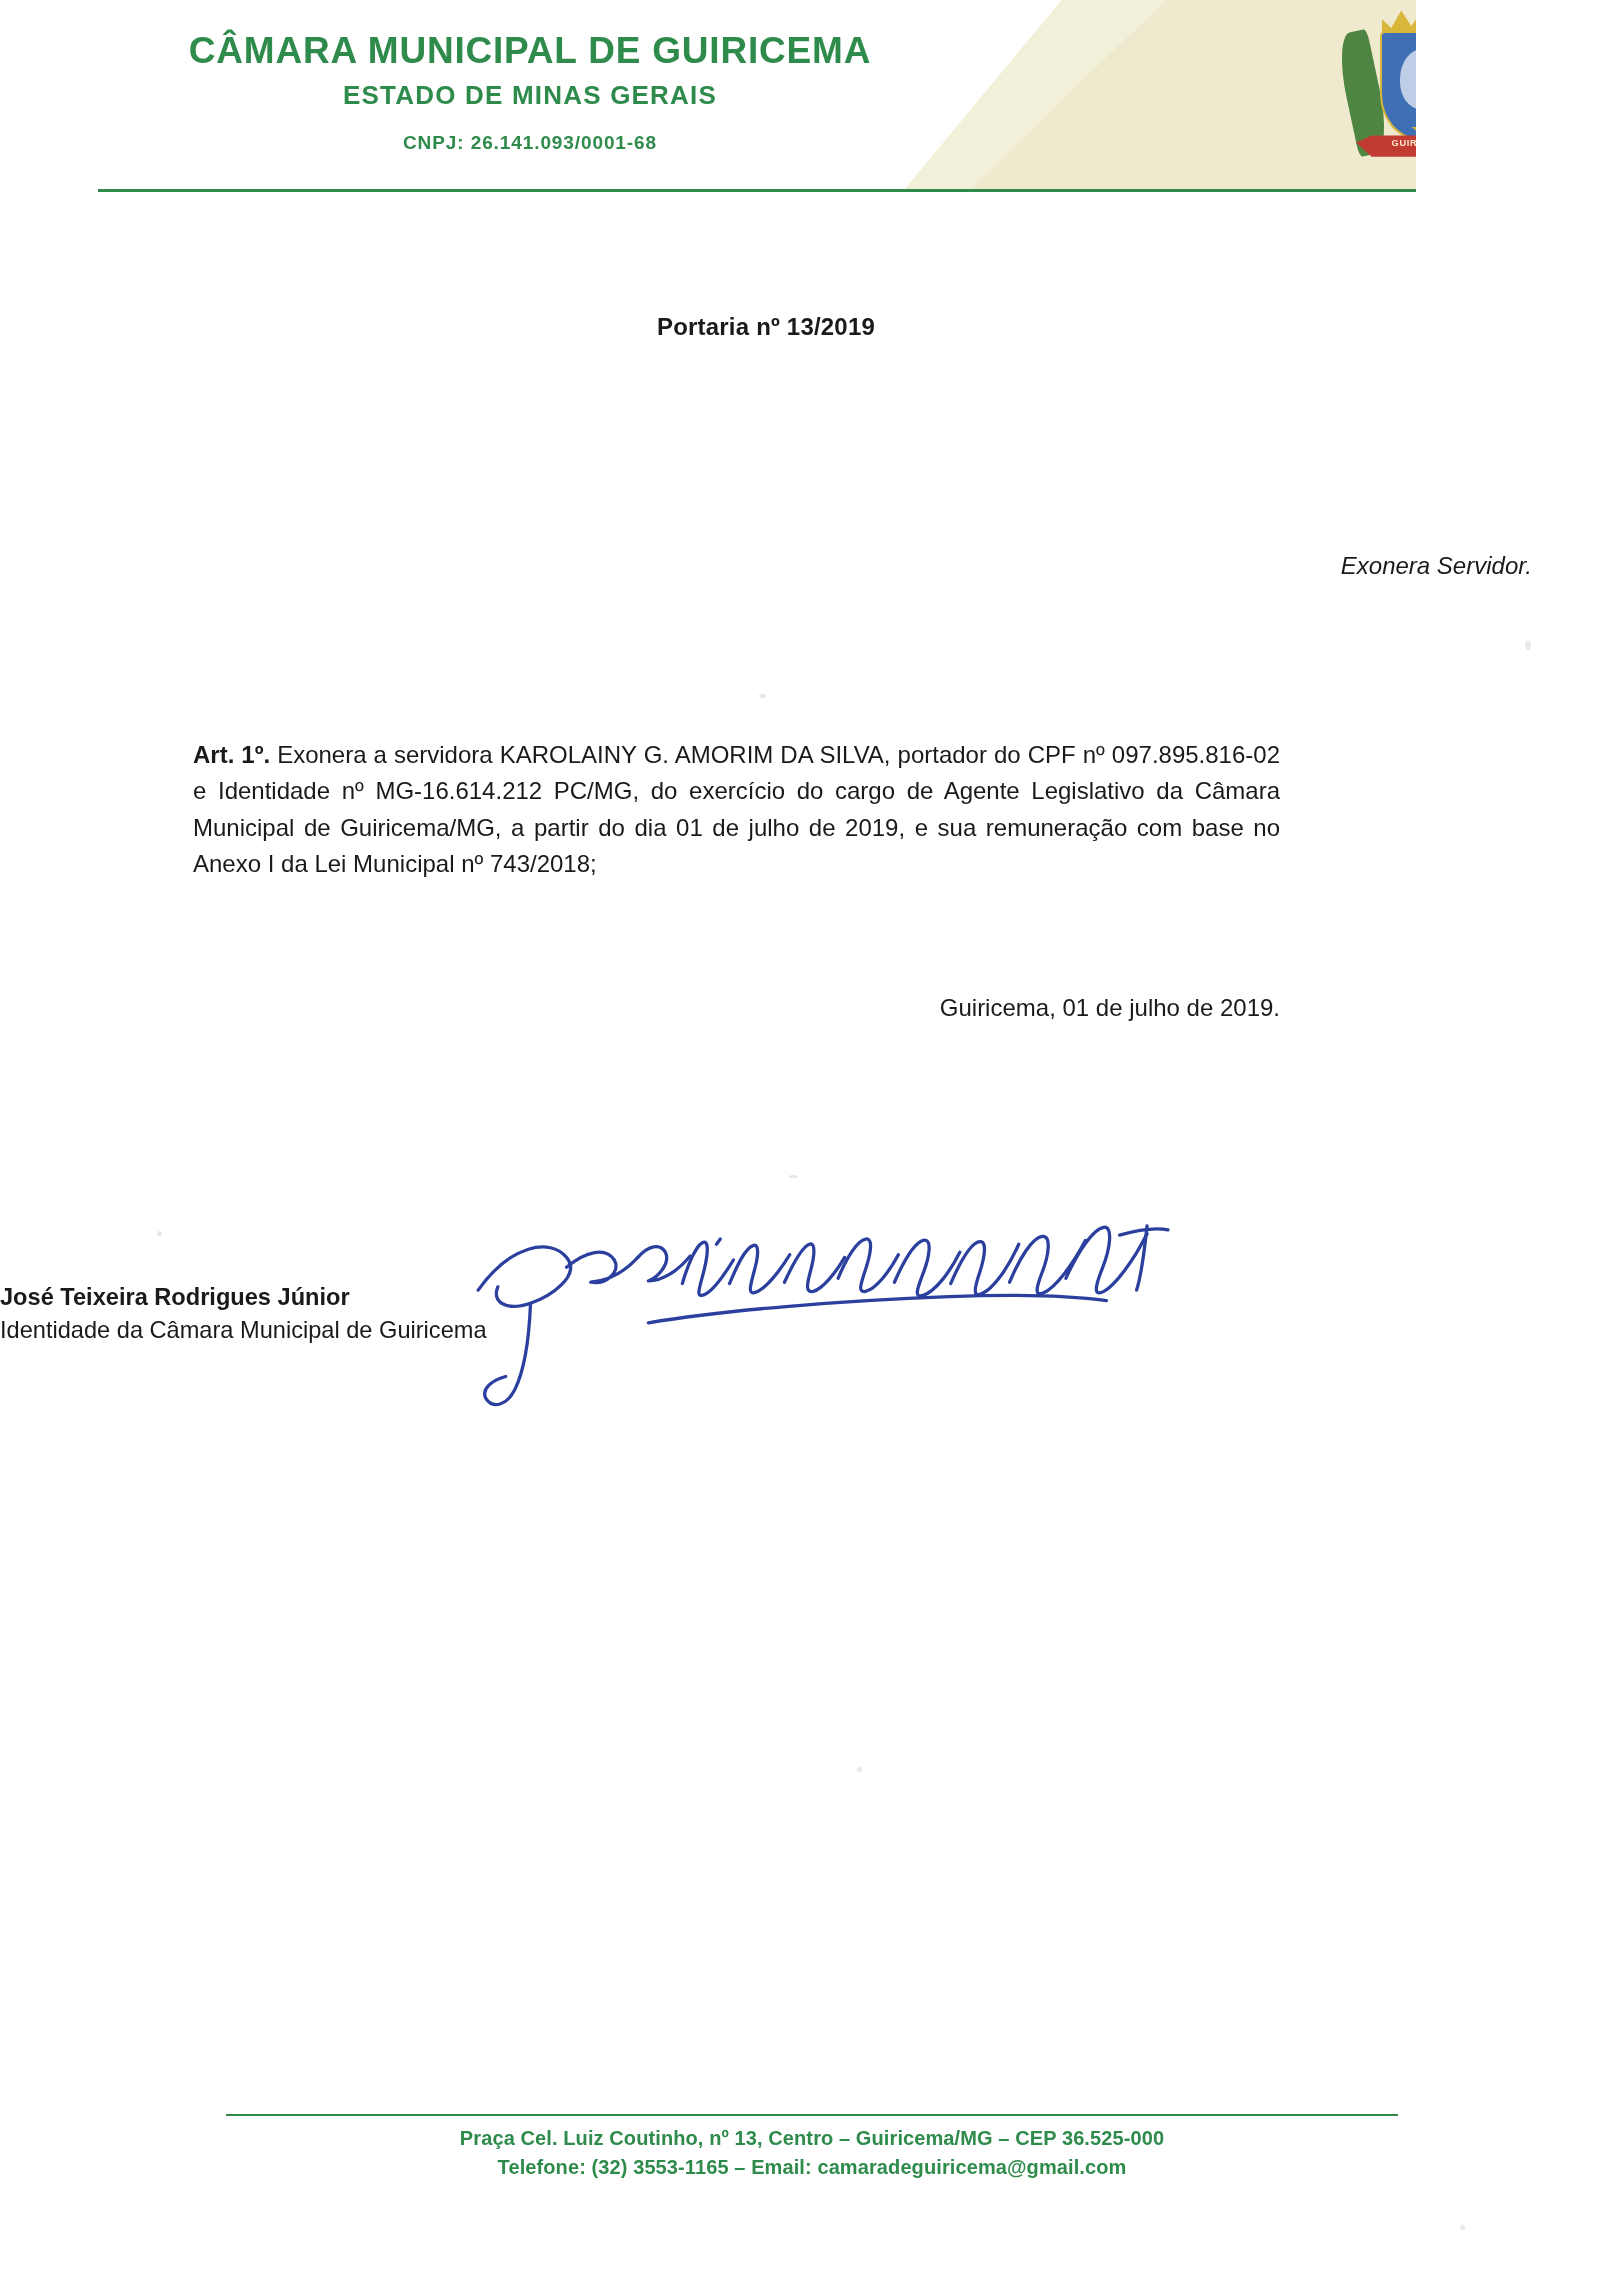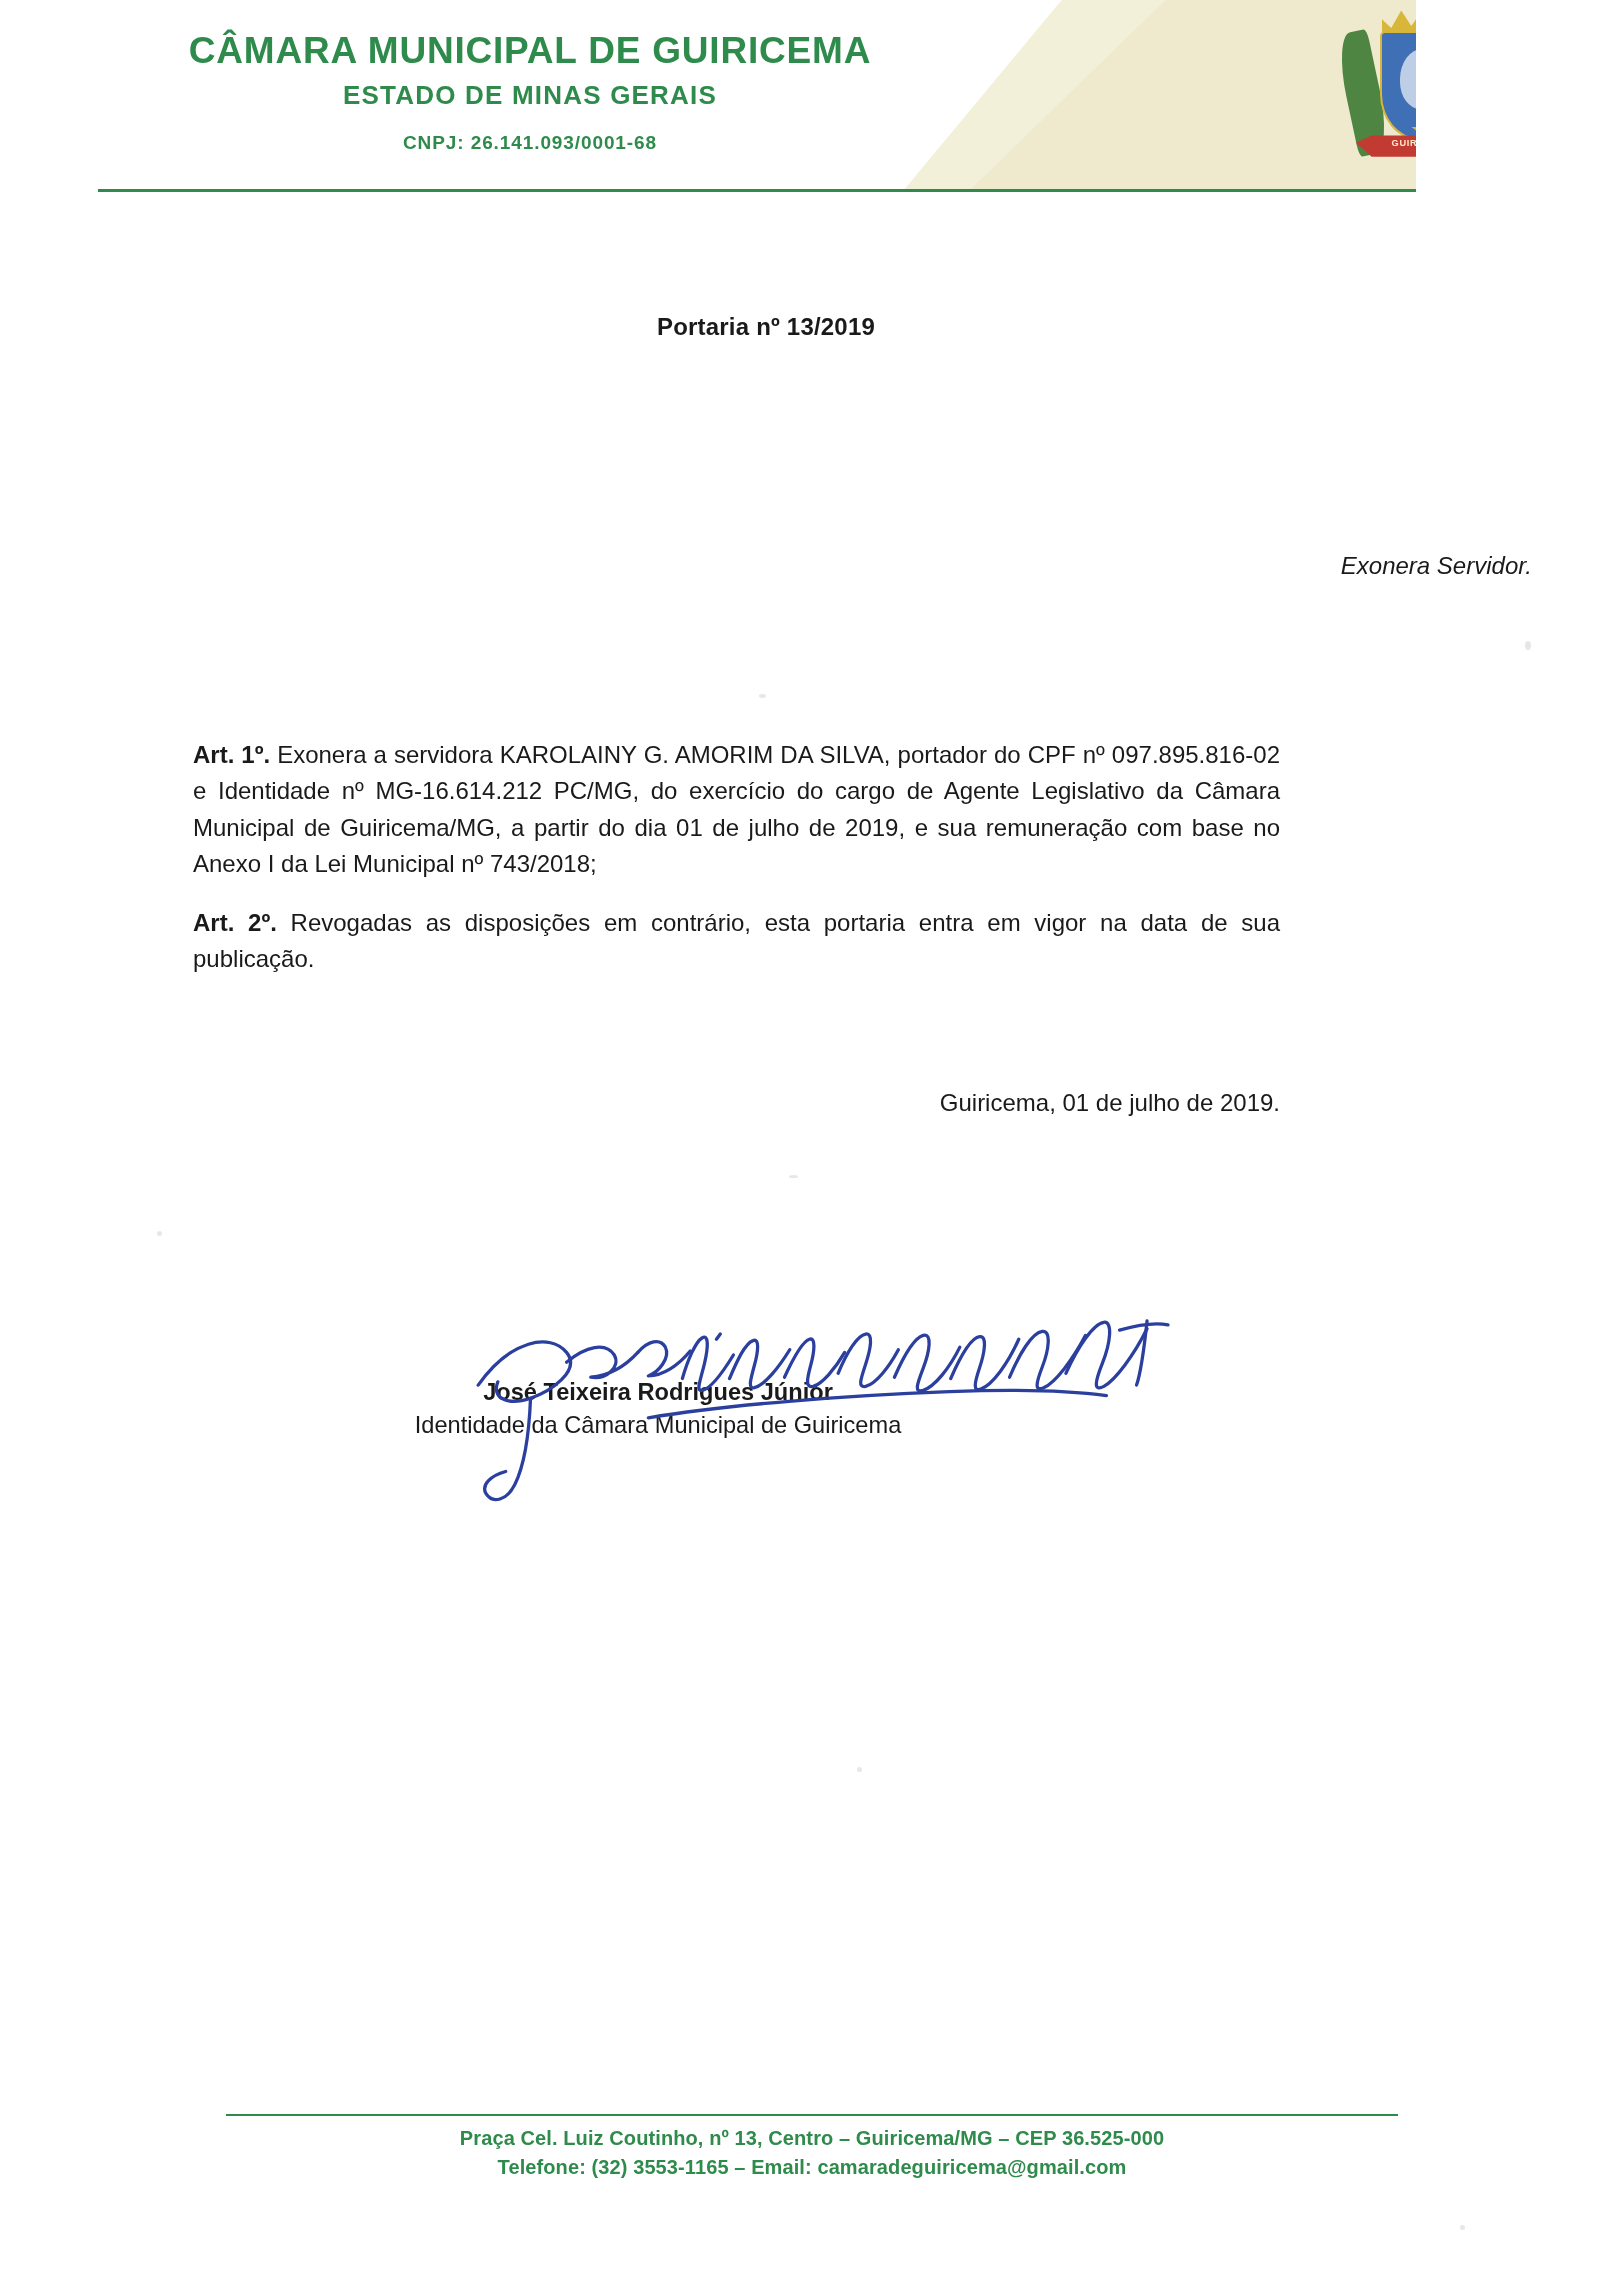--- a/index.html
+++ b/index.html
@@ -195,21 +195,21 @@
     margin-top: 111px;
     padding-right: 252px;
     text-align: right;
     font-size: 24px;
   }
 
   
   .sign-block {
     margin-top: 262px;
     position: relative;
-    text-align: center;
+    text-align: left;
     padding-right: 216px;
   }
   .sign-name {
     font-size: 23.6px;
     font-weight: bold;
     position: relative;
     z-index: 2;
   }
   .sign-role {
     margin-top: 6.5px;
@@ -287,21 +287,20 @@
 <div class="page">
 
   <div class="doc-title">Portaria nº 13/2019</div>
 
   <div class="subject">Exonera Servidor.</div>
 
   <div class="content">
 
     <p><b>Art. 1º.</b><span> Exonera a servidora KAROLAINY G. AMORIM DA SILVA, portador do CPF nº 097.895.816-02 e Identidade nº MG-16.614.212 PC/MG, do exercício do cargo de Agente Legislativo da Câmara Municipal de Guiricema/MG, a partir do dia 01 de julho de 2019, e sua remuneração com base no Anexo I da Lei Municipal nº 743/2018;</span></p>
 
-    <p><b>Art. 2º.</b><span> Revogadas as disposições em contrário, esta portaria entra em vigor na data de sua publicação.</span></p>
   </div>
 
   <div class="place-date">Guiricema, 01 de julho de 2019.</div>
 
   <div class="sign-block">
     <svg class="signature-svg" viewBox="0 0 1120 330">
       <g fill="none" stroke="#2b3f9e" stroke-width="5" stroke-linecap="round" stroke-linejoin="round">
         <path d="M40 130 C 90 60, 150 50, 175 80 C 198 108, 150 140, 120 150 C 85 162, 60 150, 70 125"></path>
         <path d="M120 150 C 118 200, 112 250, 96 282 C 84 306, 62 312, 52 296 C 44 282, 60 268, 82 262"></path>
         <path d="M175 95 C 205 70, 235 64, 248 84 C 258 102, 236 122, 212 118 C 236 116, 262 104, 284 80"></path>

